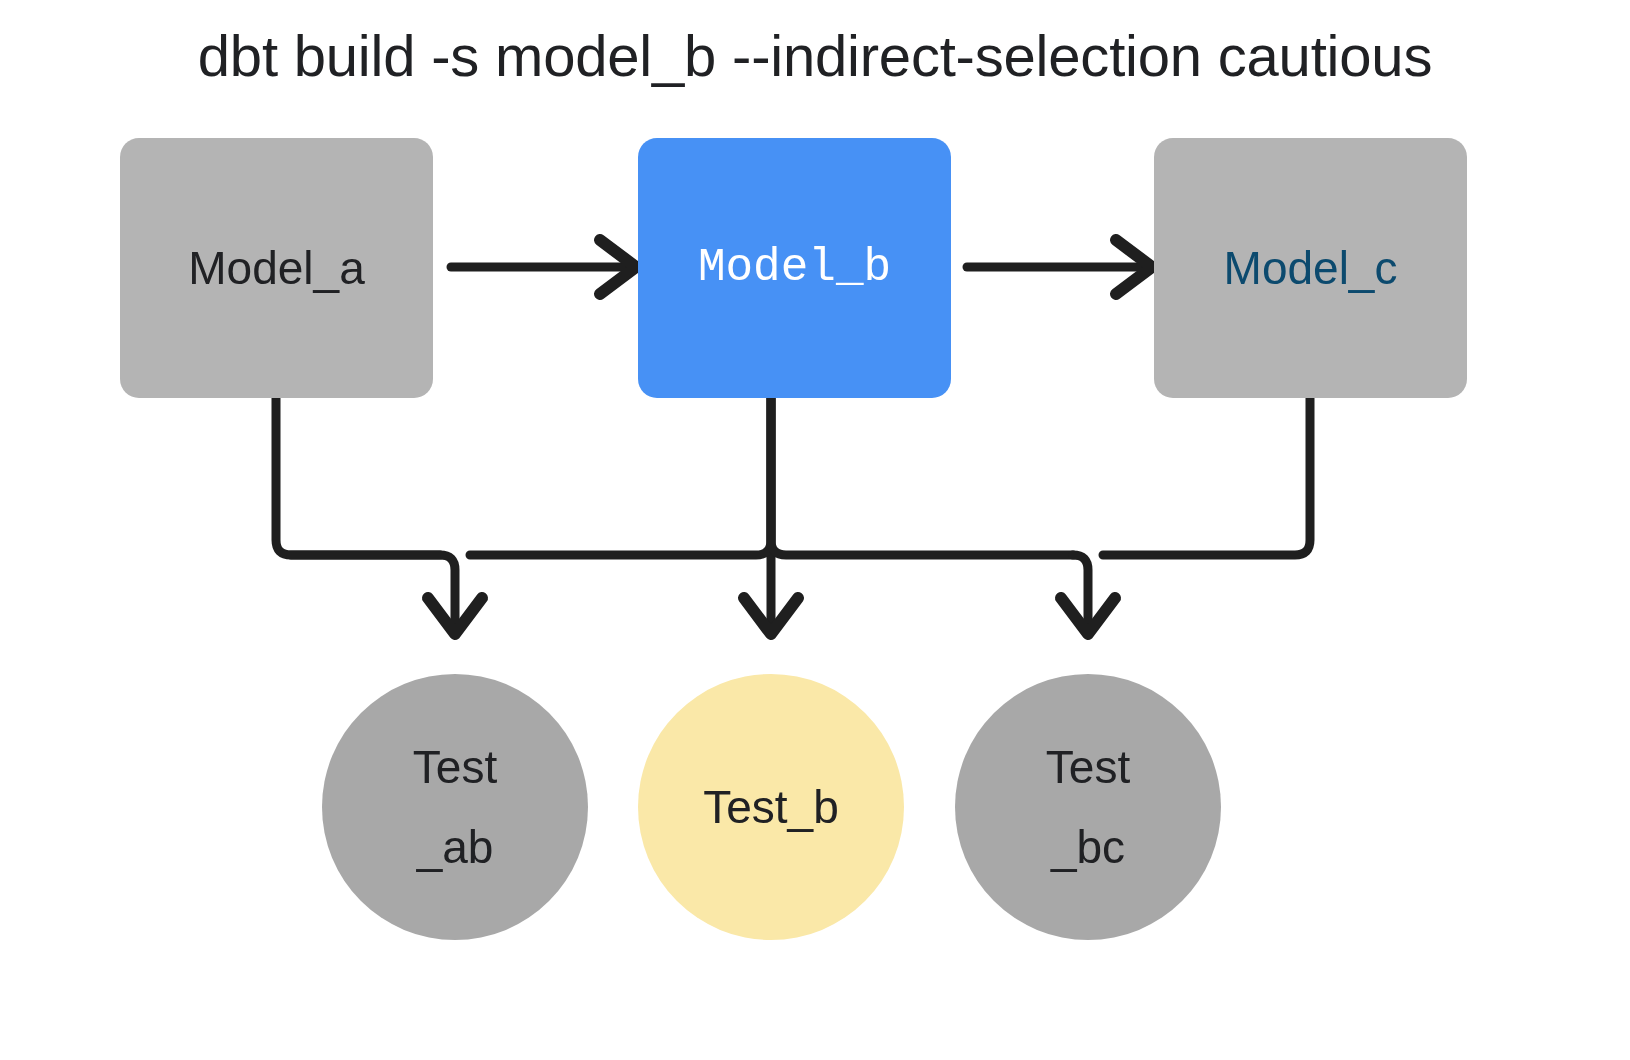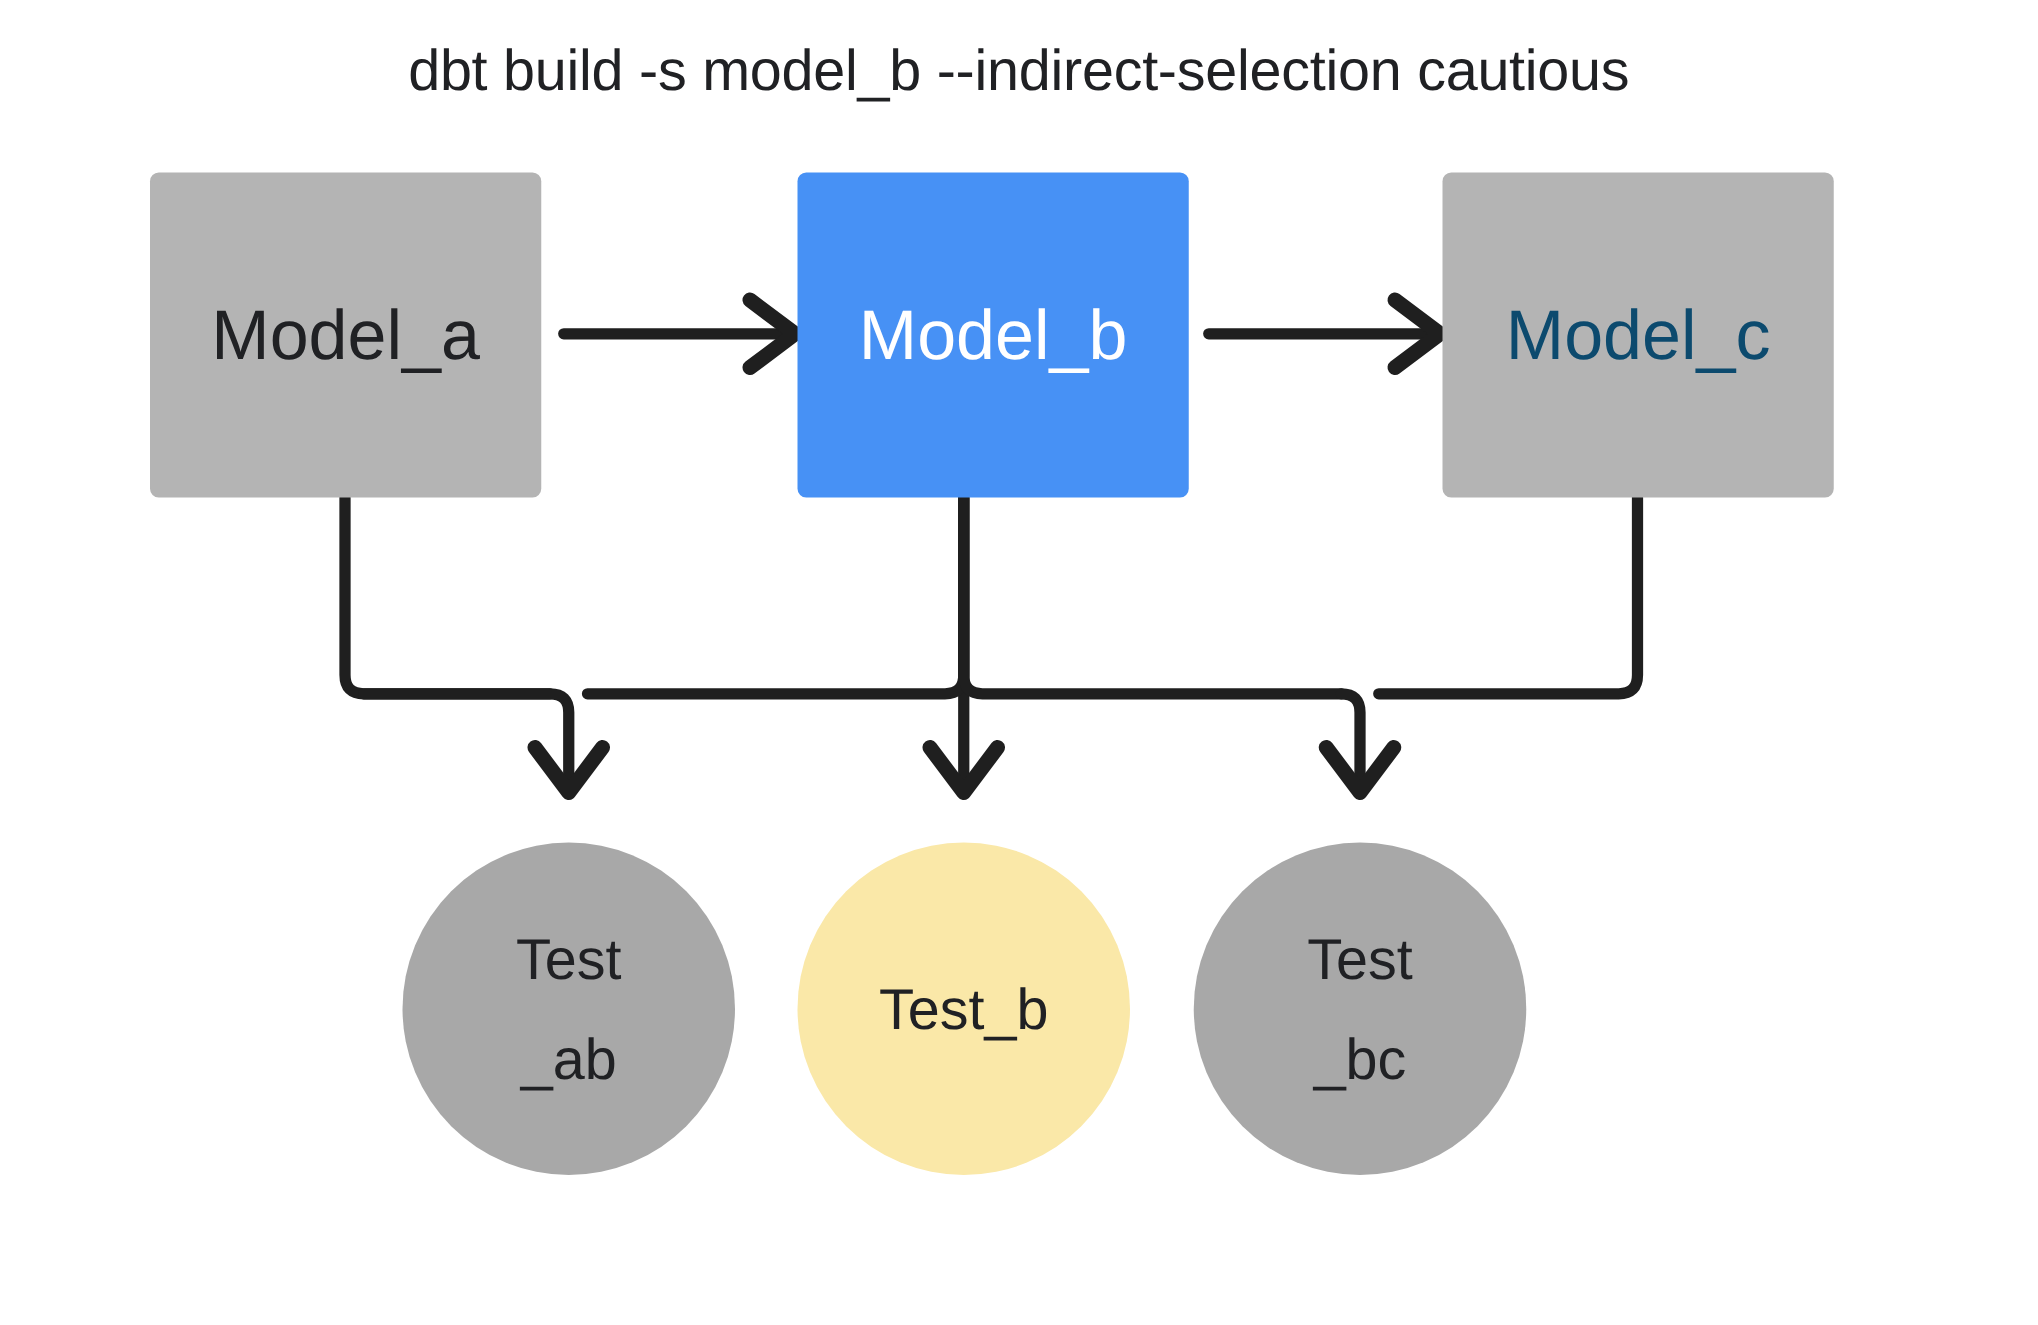--- a/index.html
+++ b/index.html
@@ -24,35 +24,35 @@
     width: 1630px;
     height: 1060px;
     pointer-events: none;
   }
   .title {
     position: absolute;
     left: 0;
     top: 26px;
     width: 1630px;
     text-align: center;
-    font-size: 46px;
+    font-size: 58px;
     line-height: 60px;
     color: #202124;
     letter-spacing: -0.2px;
     white-space: nowrap;
   }
   .node-box {
     position: absolute;
     width: 313px;
     height: 260px;
-    border-radius: 7px;
+    border-radius: 19px;
     display: flex;
     align-items: center;
     justify-content: center;
-    font-size: 56px;
+    font-size: 46px;
     line-height: 52px;
     text-align: left;
   }
   .node-circle {
     position: absolute;
     width: 266px;
     height: 266px;
     border-radius: 50%;
     display: flex;
     flex-direction: column;
@@ -121,21 +121,21 @@
         <path d="M 1310 398 L 1310 540 Q 1310 555 1295 555 L 1103 555"></path>
       </g>
 
     </g>
   </svg>
 
   <div class="node-box" id="box-model-a" style="background:#b4b4b4;color:#202124;">
     <span>Model_a</span>
   </div>
 
-  <div class="node-box" id="box-model-b" style="background:#4791f5;color:#ffffff;">
+  <div class="node-box" id="box-model-b" style="background:#4791f5;color:#ffffff;font-family:Liberation Mono, monospace;">
     <span>Model_b</span>
   </div>
 
   <div class="node-box" id="box-model-c" style="background:#b4b4b4;color:#0c4a6e;">
     <span>Model_c</span>
   </div>
 
   <div class="node-circle" id="circle-test-ab" style="background:#a8a8a8;color:#202124;">
     <span class="ln">Test</span>
     <span class="ln">_ab</span>

